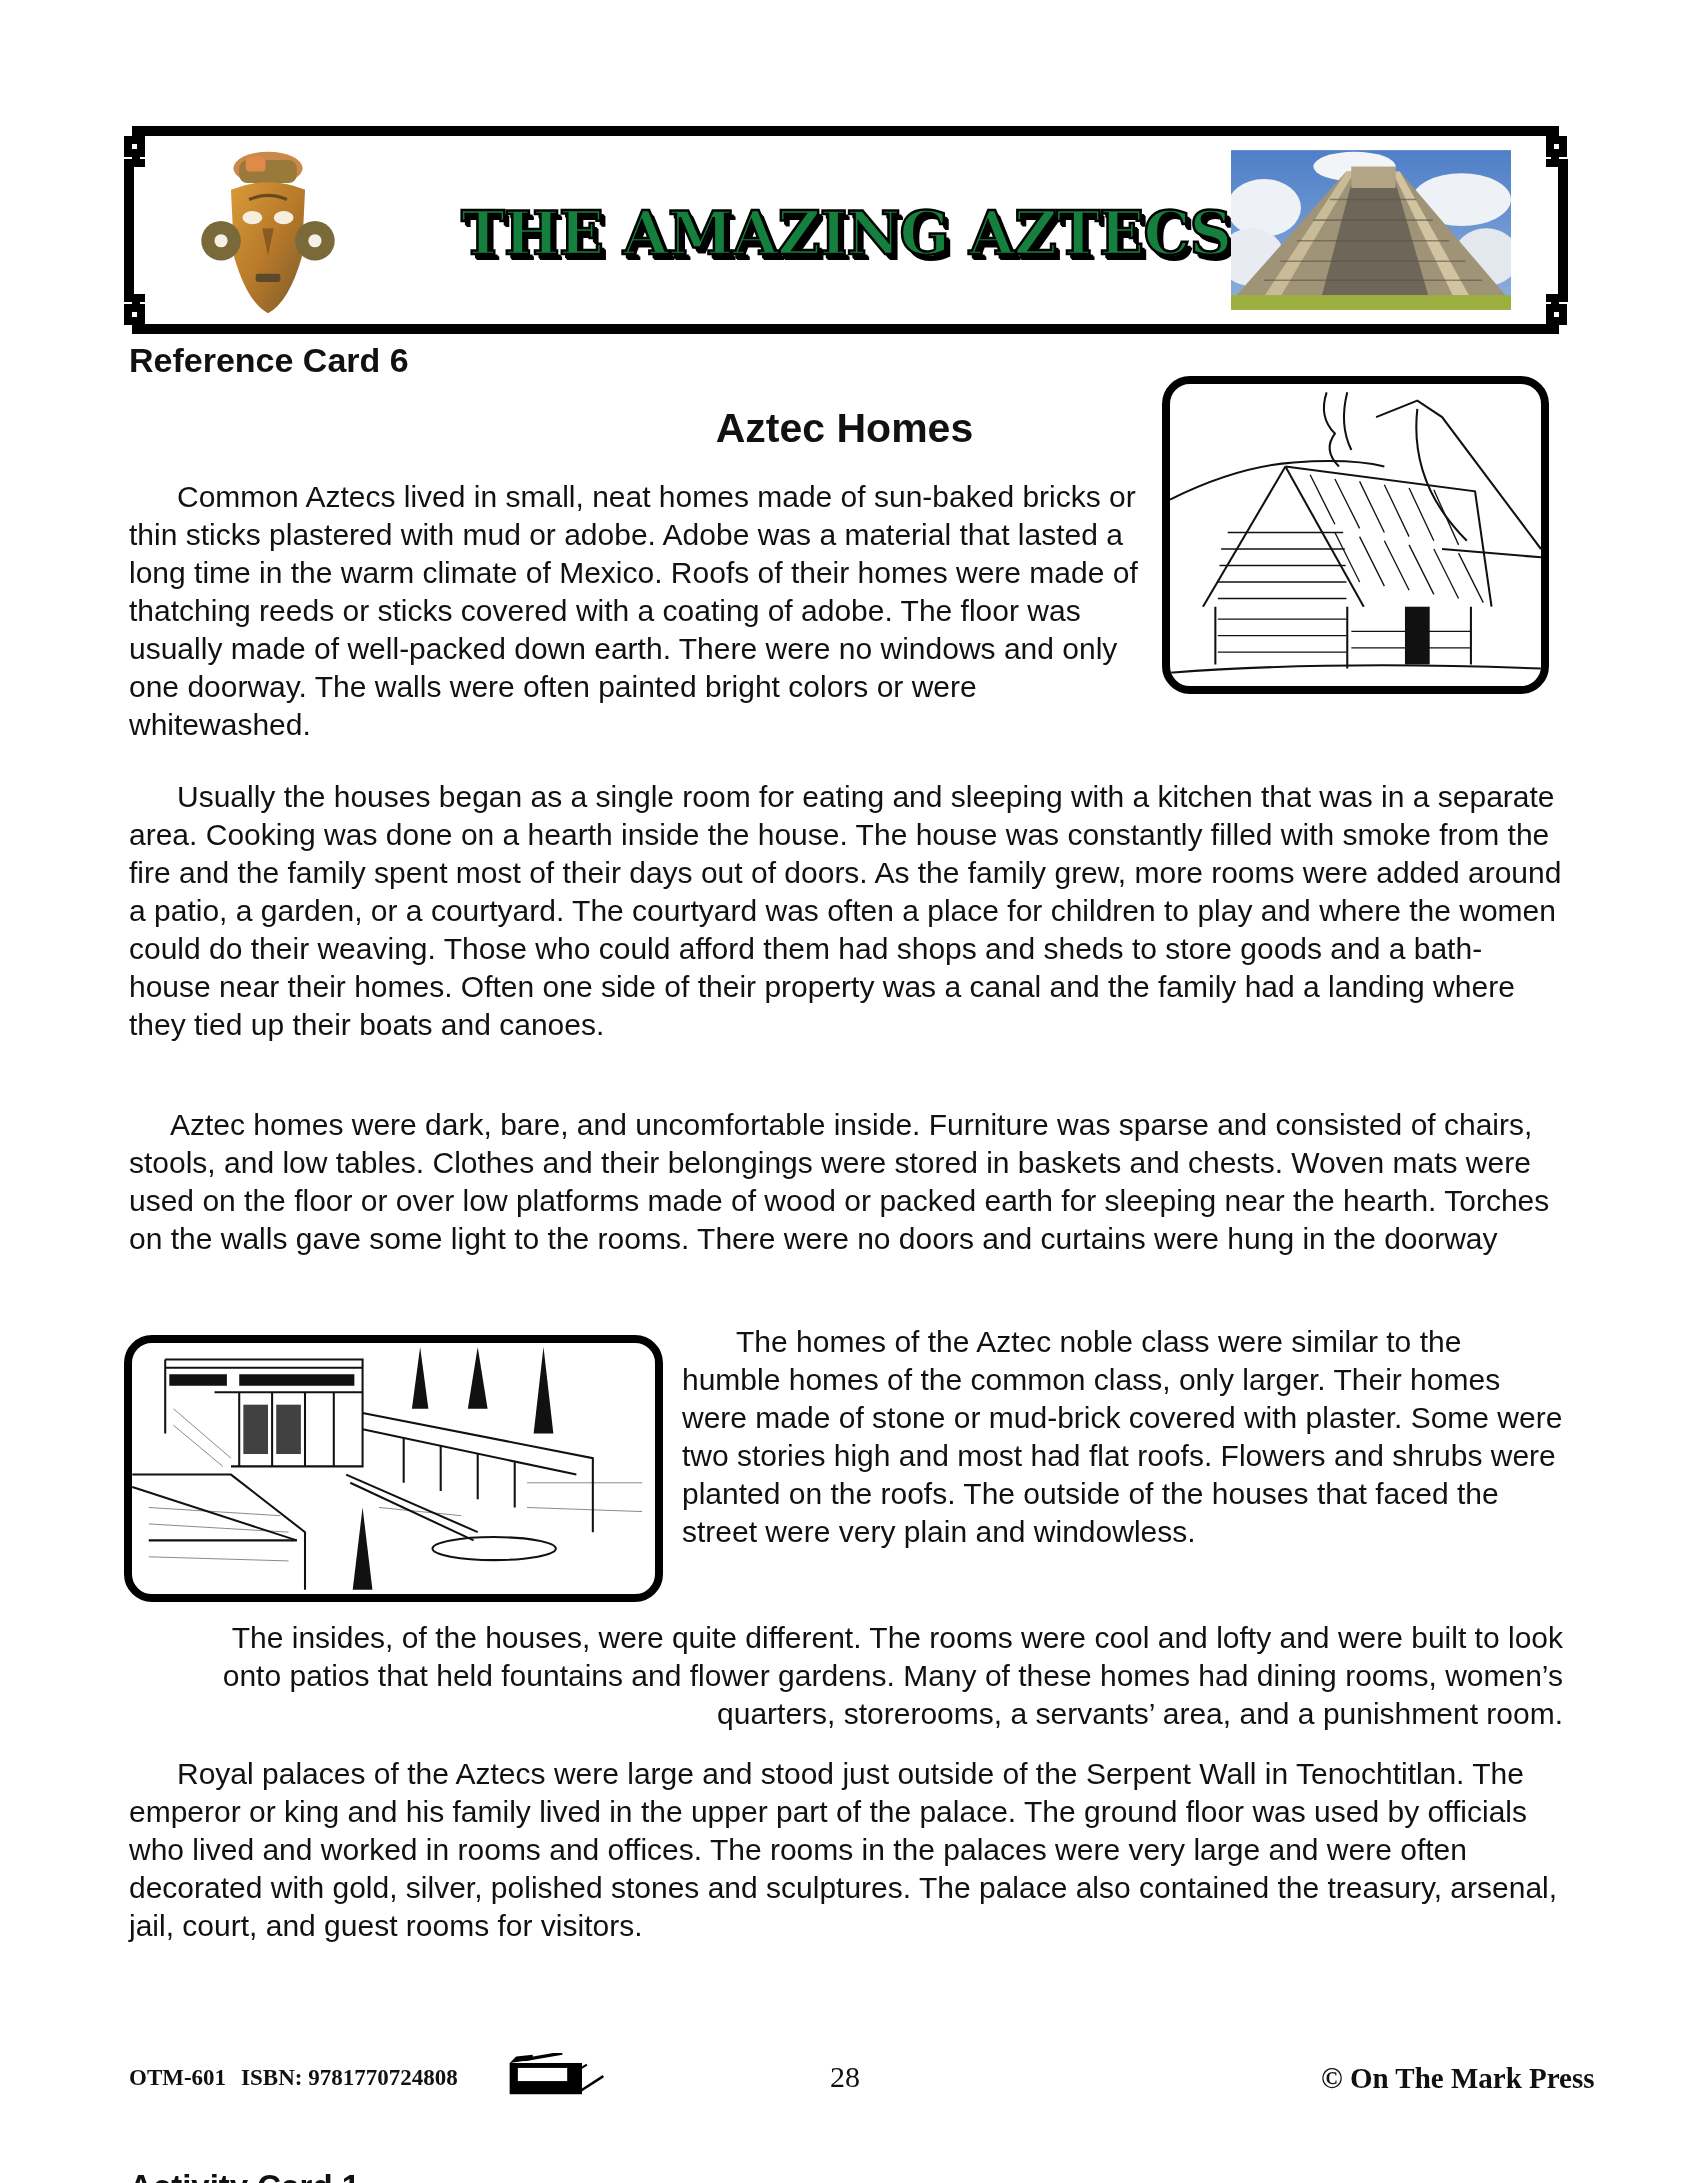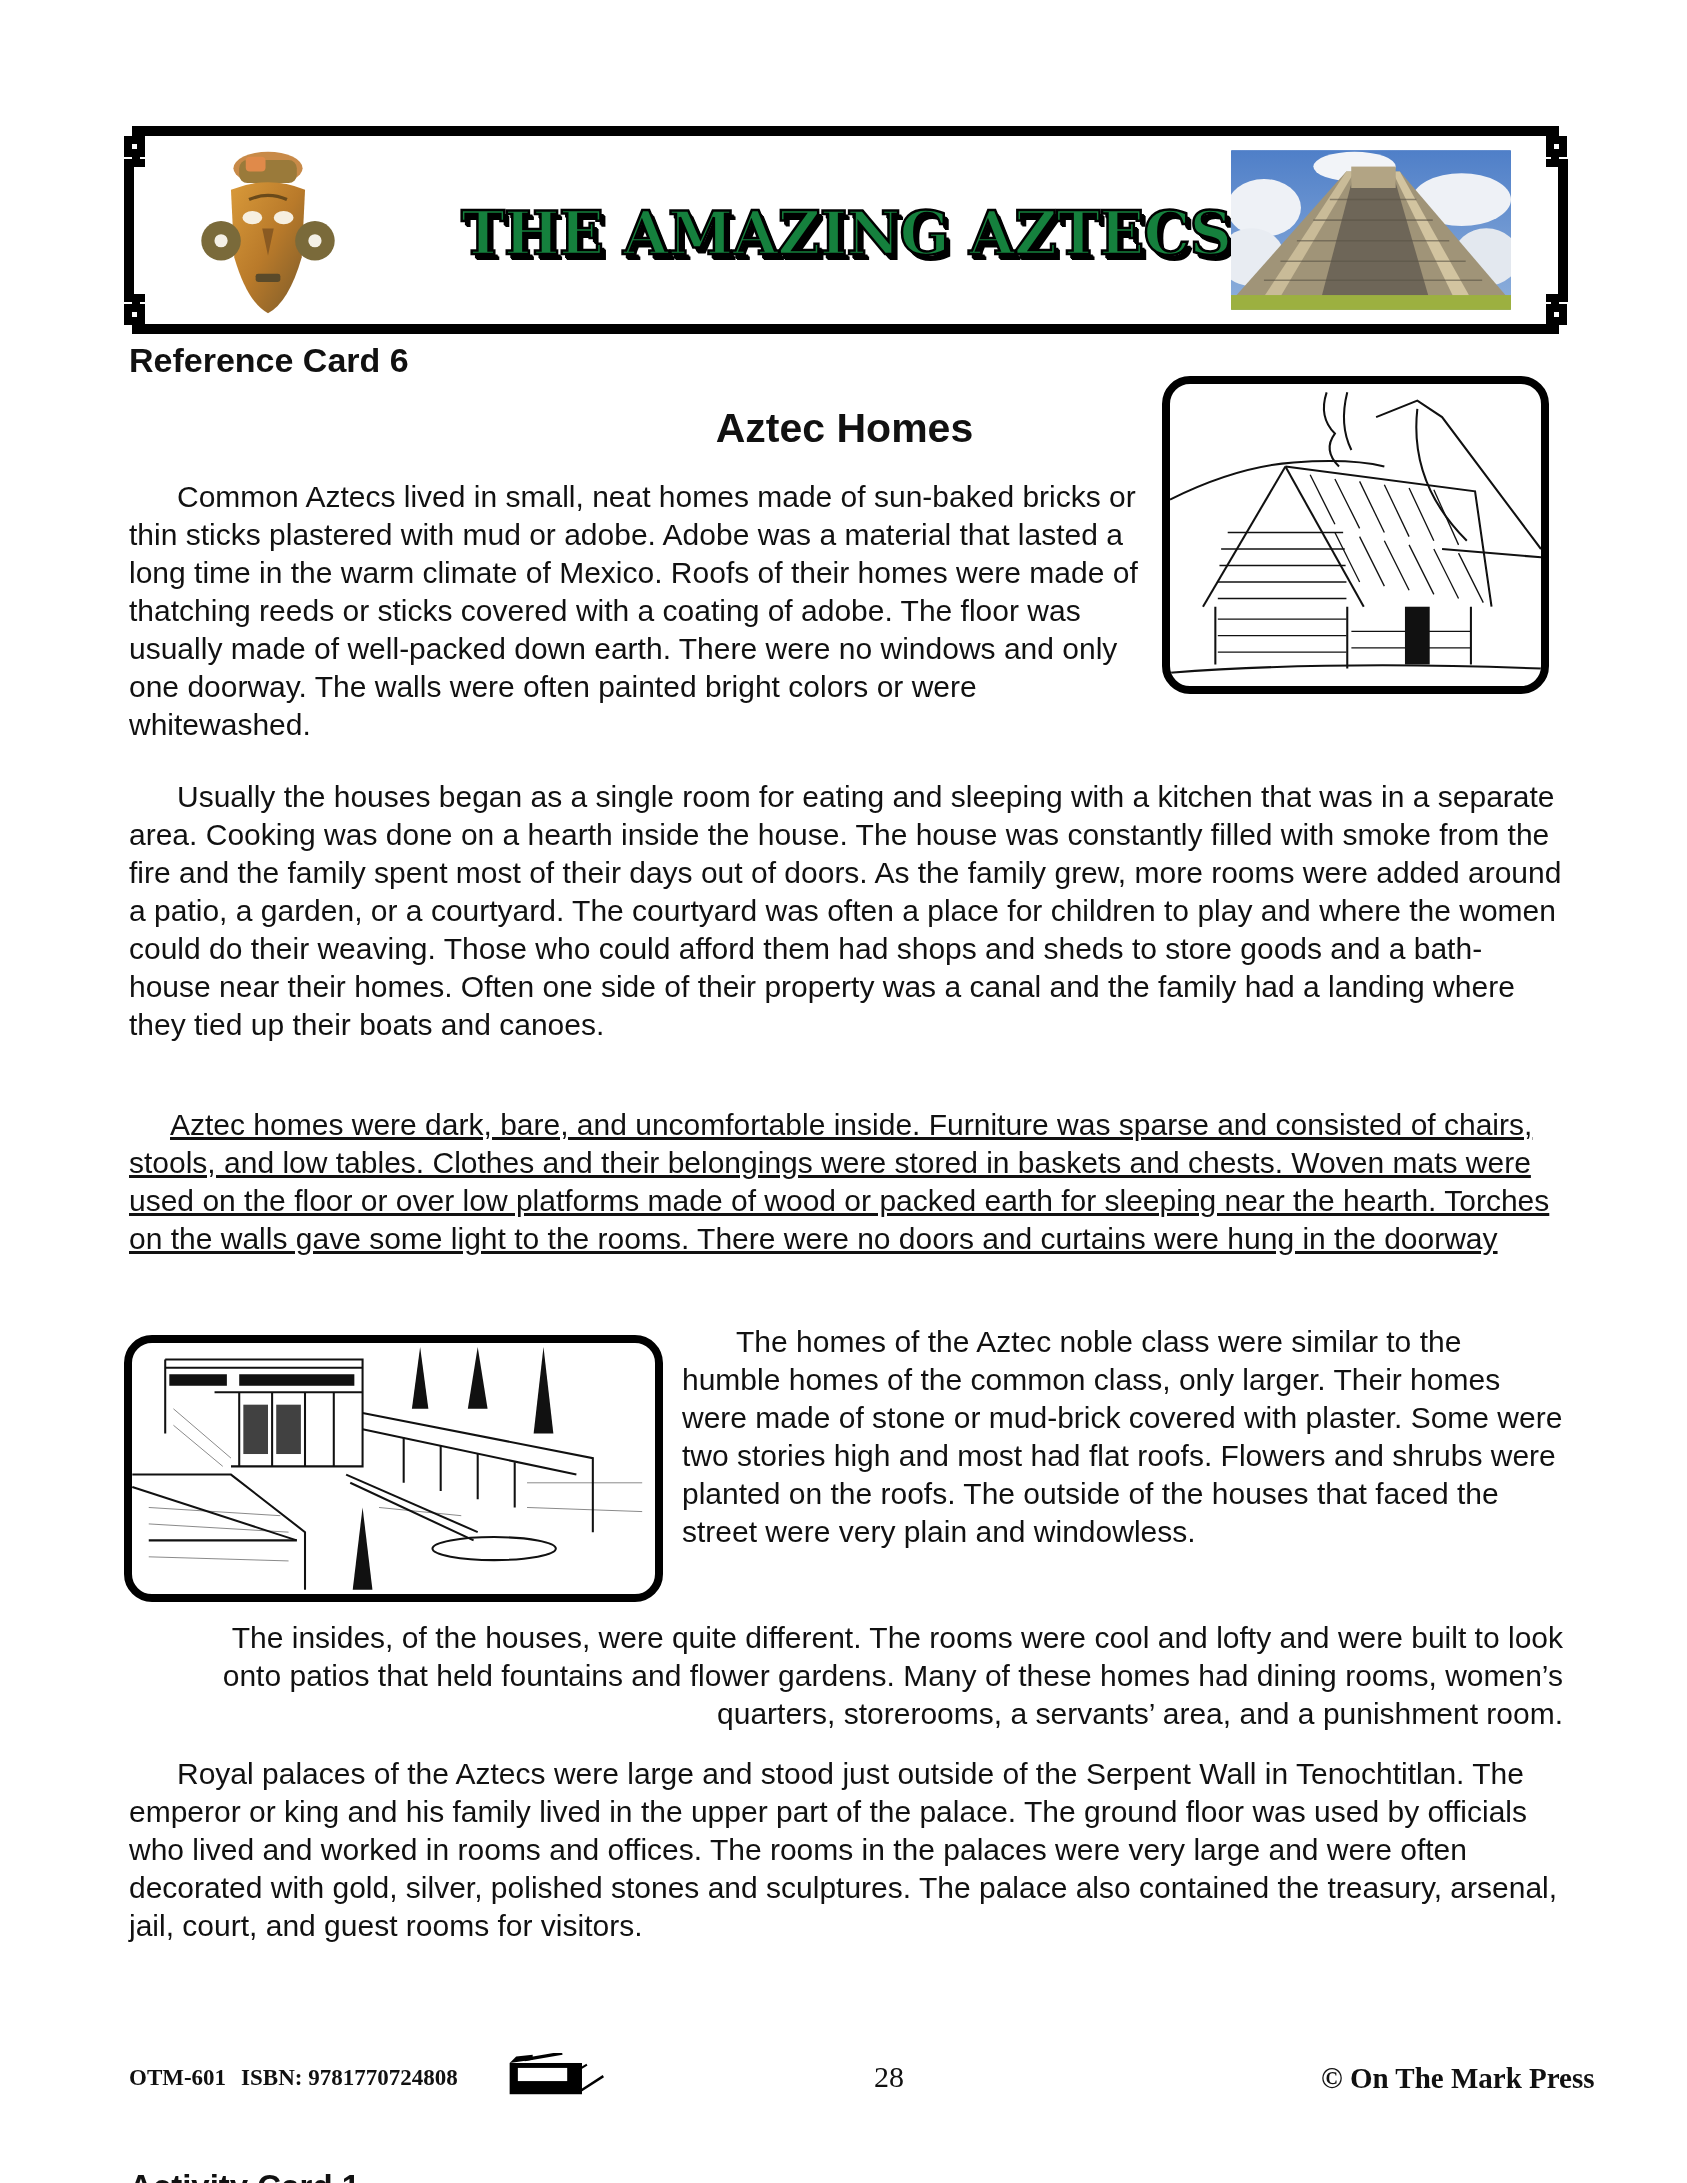--- a/index.html
+++ b/index.html
@@ -19,33 +19,33 @@
     color:#15803d; -webkit-text-stroke:2.5px #000;
     text-shadow: 3.3px 4.1px 0 #000, 4.1px 5px 0 #000, 5px 5.8px 0 #000; line-height:71px; white-space:nowrap; }
 
   .ref-card { left:129px; top:341px; font-size:34px; font-weight:bold; line-height:38px; }
   .heading { left:626px; top:404px; width:437px; text-align:center; font-size:41px; font-weight:bold; line-height:49px; }
 
   .p { font-size:30px; line-height:38px; text-align:left; }
   .p .indent { display:inline-block; width:48px; }
   .para1 { left:129px; top:478px; width:1022px; }
   .para2 { left:129px; top:778px; width:1434px; }
-  .para3 { left:129px; top:1106px; width:1434px;text-decoration:underline; }
+  .para3 { left:129px; top:1106px; width:1434px; }
   .para4 { left:682px; top:1323px; width:882px; }
   .para5 { left:129px; top:1619px; width:1434px;text-align:right; }
   .para6 { left:129px; top:1755px; width:1434px; }
 
   .framed { border:8.2px solid #000; border-radius:28px; background:#fff; overflow:hidden; box-sizing:border-box; }
   .hut-img { left:1162px; top:376px; width:387px; height:318px; }
   .palace-img { left:124px; top:1335px; width:539px; height:267px; }
 
   .footer-left { left:129px; top:2063px; font-family:"Liberation Serif", serif; font-weight:bold; font-size:23px; line-height:30px; white-space:nowrap; }
   .footer-left span { margin-right:15px; }
   .copier { left:508px; top:2053px; width:97px; height:43px; }
-  .page-num { left:830px; top:2060px; font-family:"Liberation Serif", serif; font-size:30px; line-height:33px;margin-left:44px; }
+  .page-num { left:830px; top:2060px; font-family:"Liberation Serif", serif; font-size:30px; line-height:33px; }
   .copyright { left:1321px; top:2063px; font-family:"Liberation Serif", serif; font-weight:bold; font-size:29px; line-height:30px; white-space:nowrap; }
   .cutoff { left:129px; top:2170px; font-size:33px; font-weight:bold; line-height:33px; white-space:nowrap; }
 </style>
 </head>
 <body>
 
 <div class="abs banner">
   <div class="bar" style="left:8.2px; top:1.6px; width:1427px; height:10px;"></div>
   <div class="bar" style="left:8.2px; top:200px; width:1427px; height:10px;"></div>
   <div class="bar" style="left:0px; top:35px; width:10px; height:143px;"></div>

